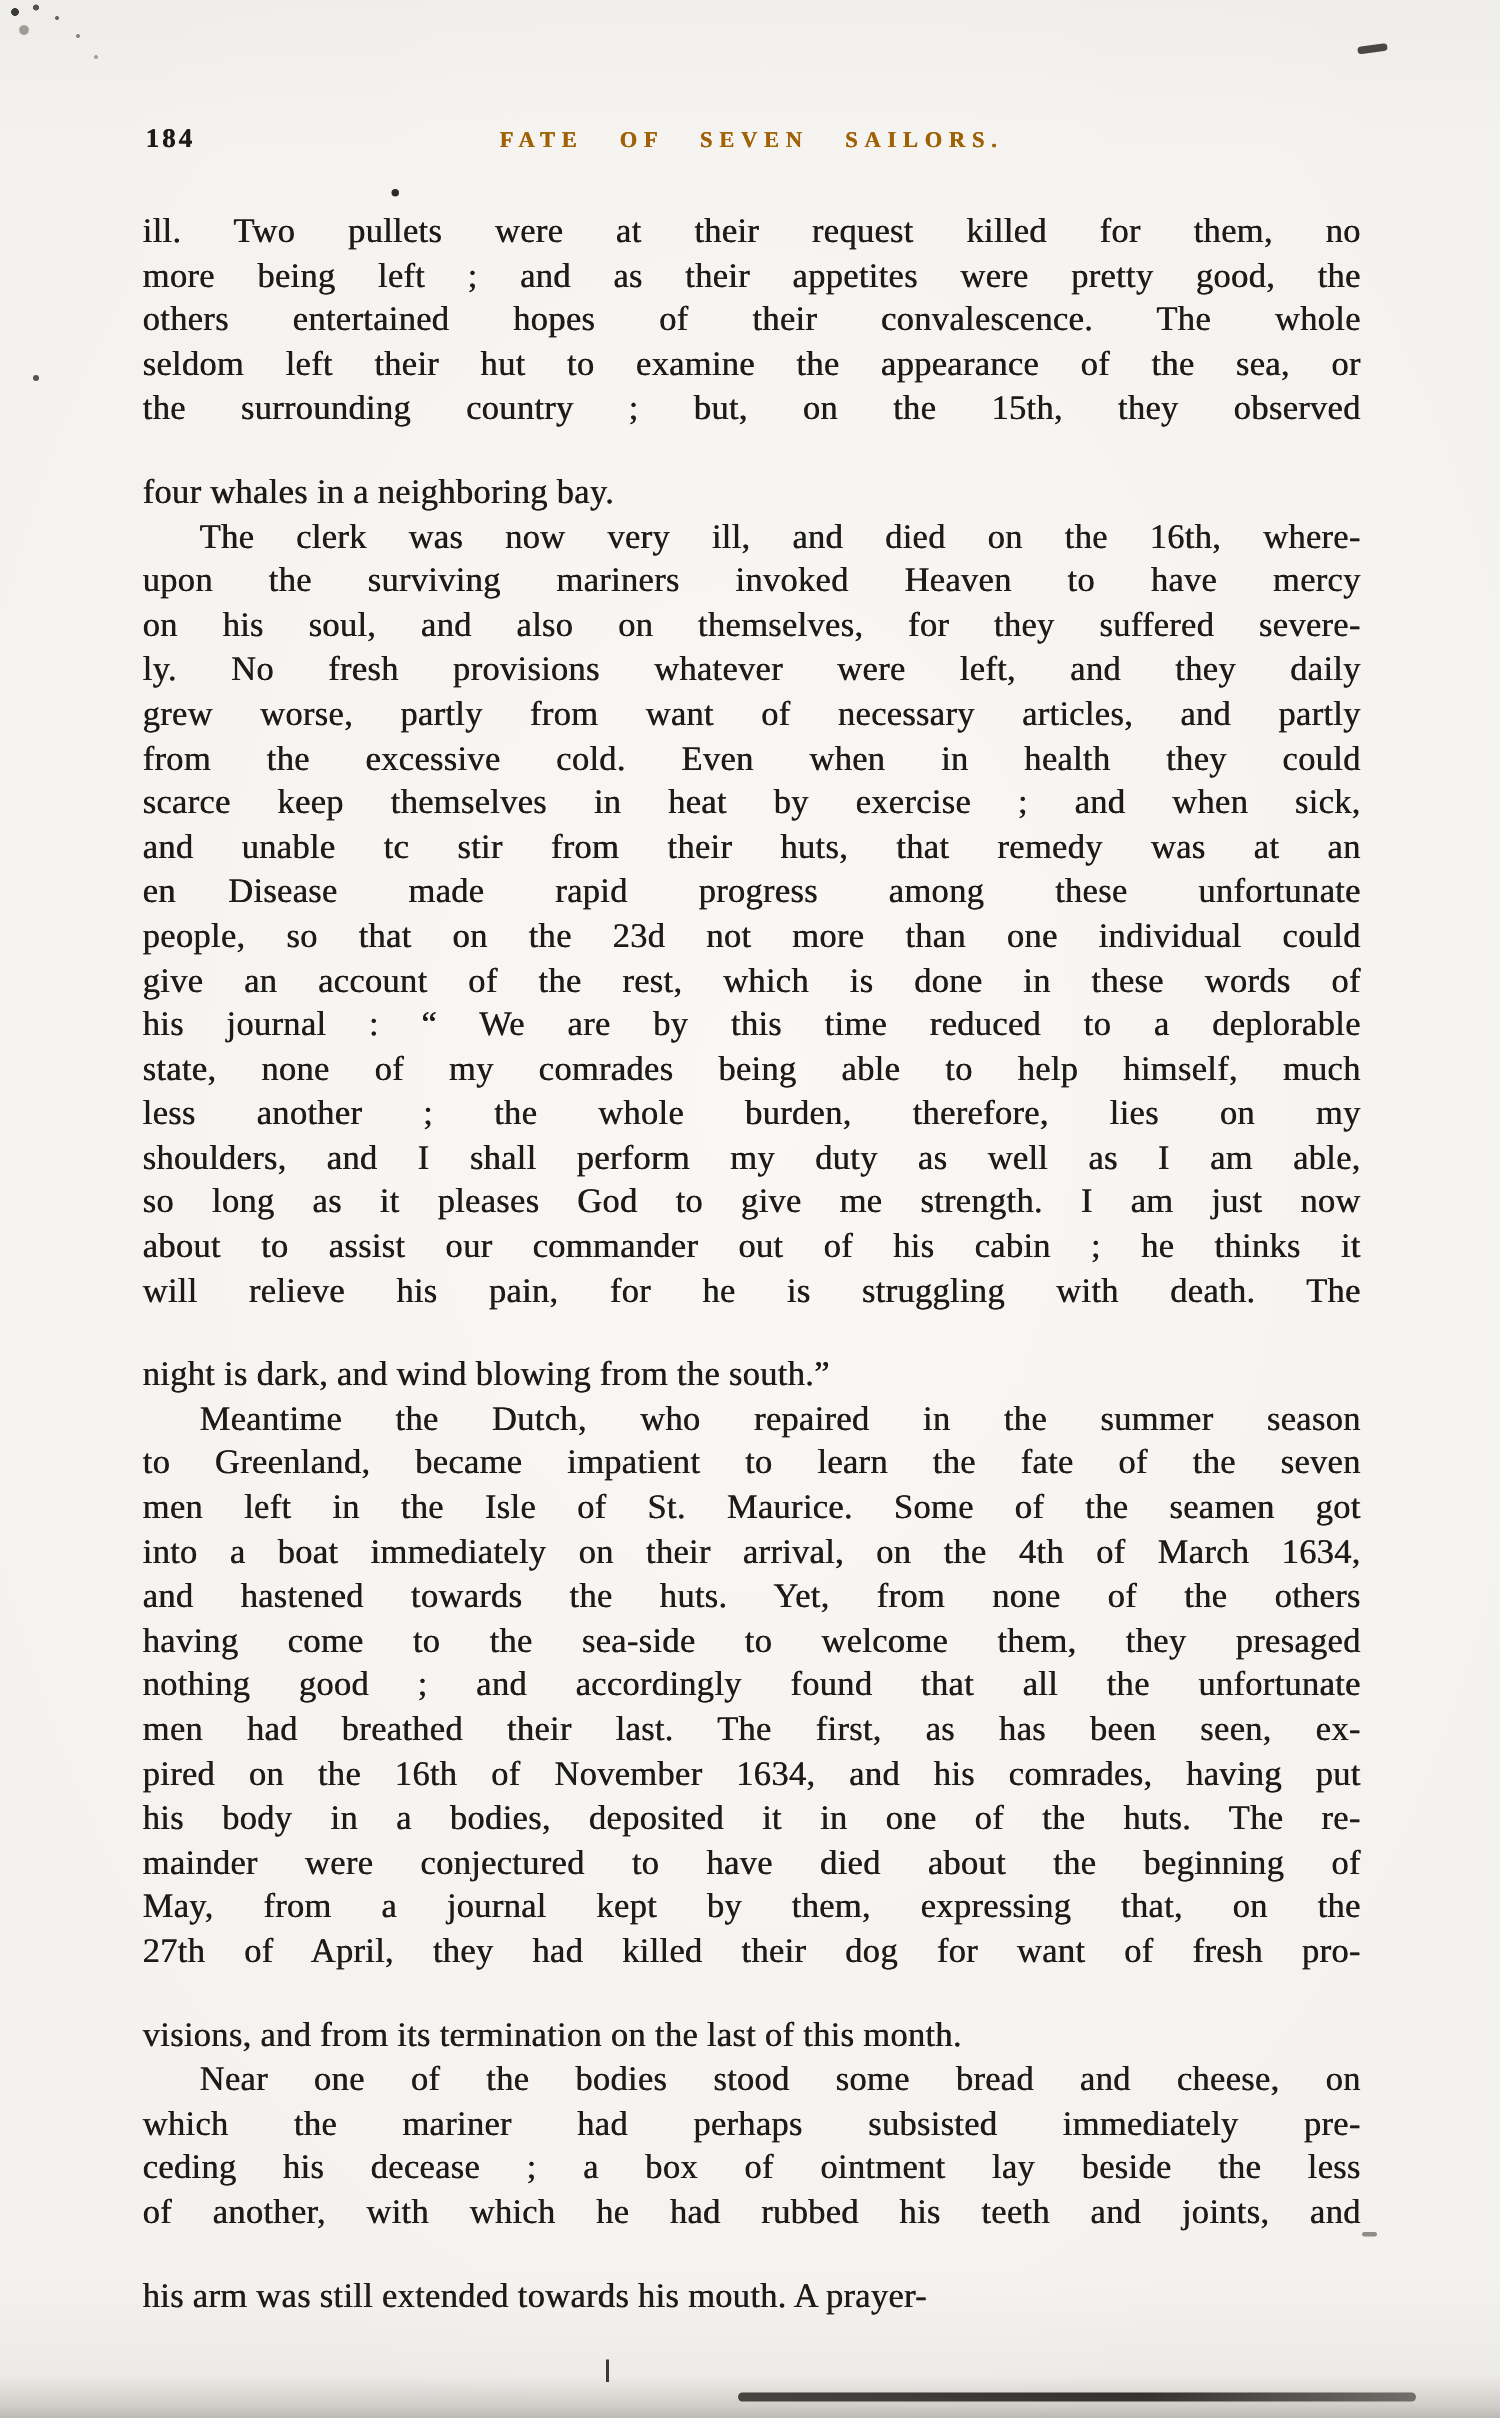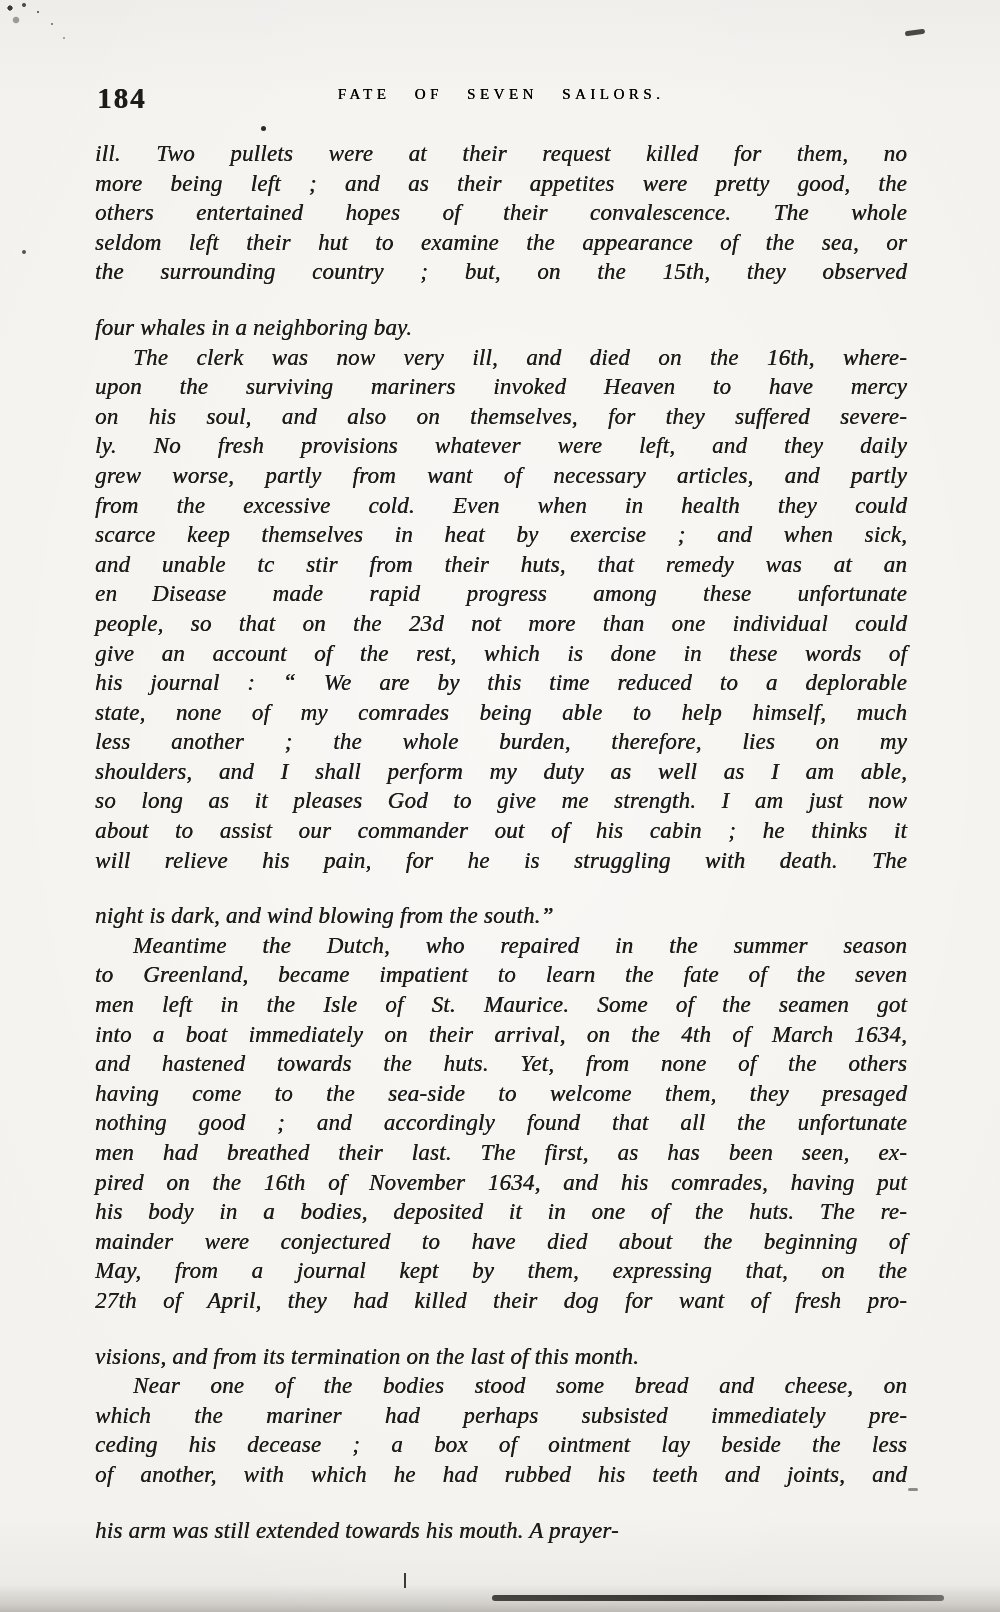--- a/index.html
+++ b/index.html
@@ -23,45 +23,44 @@
     position: absolute;
     top: 82px;
     left: 95px;
     width: 812px;
     height: 30px;
   }
   .page-number {
     position: absolute;
     left: 2px;
     top: 0;
-    font-size: 29px;
+    font-size: 18px;
     font-weight: 700;
     letter-spacing: 2px;
     text-shadow: 0.4px 0 0 currentColor;
   }
   .running-title {
     position: absolute;
     left: 0; right: 0;
     top: 4px;
     text-align: center;
     font-size: 15px;
-    font-weight: 400;
+    font-weight: 700;
     letter-spacing: 4.5px;
     word-spacing: 16px;
-    color: #000000;
+    color: #a16207;
     text-shadow: 0.3px 0 0 currentColor;
   }
 
   
   .page-body {
     position: absolute;
     top: 139px;
     left: 95px;
     width: 812px;
-    font-style: italic;
   }
   .paragraph { margin: 0; }
   .line {
     font-size: 23px;
     line-height: 29.6px;
     text-align: justify;
     text-align-last: justify;
     letter-spacing: 0.2px;
     text-shadow: 0.35px 0 0 currentColor;
     white-space: normal;

